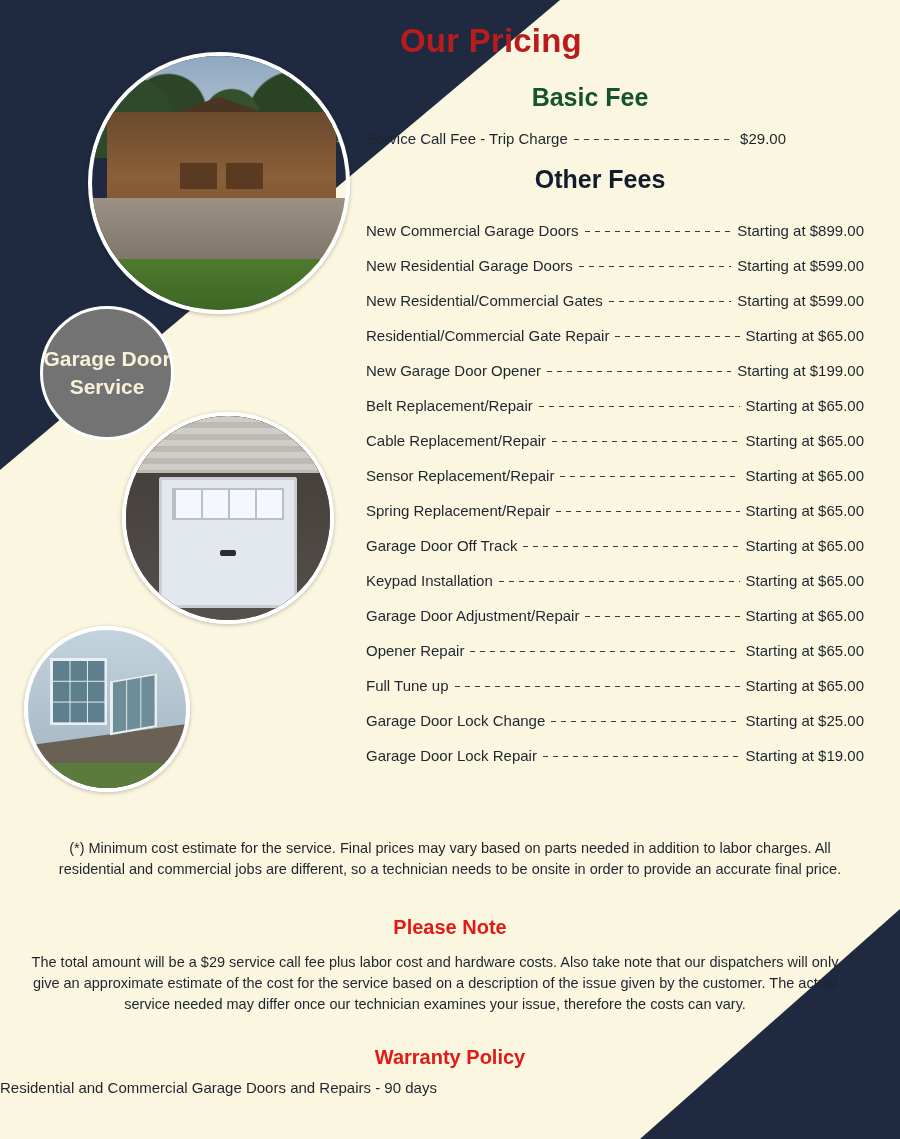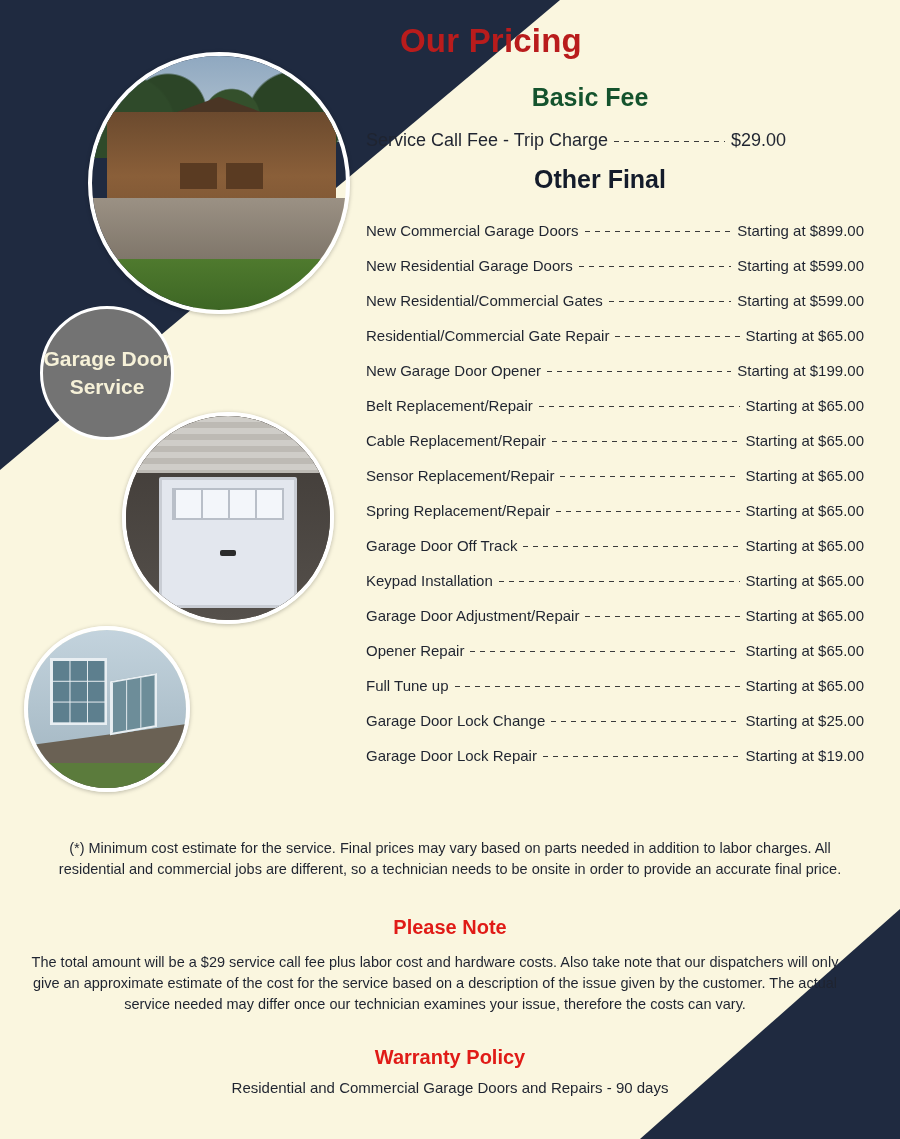--- a/index.html
+++ b/index.html
@@ -119,21 +119,21 @@
     text-align: left;
     font-size: 33px; font-weight: bold; letter-spacing: .2px;
     color: #b91c1c;
   }
   .section-basic-head {
     position: absolute; left: 360px; top: 83px; width: 460px;
     text-align: center; font-size: 25px; font-weight: bold; color: #14532d;
   }
   .basic-row {
     position: absolute; left: 366px; top: 130px; width: 420px;
-    font-size: 18px;
+    font-size: 15px;
     display: flex; align-items: baseline;
   }
   .section-other-head {
     position: absolute; left: 360px; top: 165px; width: 480px;
     text-align: center; font-size: 25px; font-weight: bold; color: #141c2b;
   }
 
   .fee-list {
     position: absolute;
     left: 366px; top: 222px;
@@ -172,21 +172,21 @@
   .please-note-body {
     position: absolute; left: 22px; top: 952px; width: 826px;
     text-align: center; font-size: 14.5px; line-height: 1.45;
   }
   .warranty-head {
     position: absolute; left: 0; right: 0; top: 1046px;
     text-align: center; font-size: 20px; font-weight: bold; color: #e01b17;
   }
   .warranty-body {
     position: absolute; left: 0; right: 0; top: 1079px;
-    text-align: center; font-size: 15px;
+    font-size: 15px;
   }
 </style>
 </head>
 <body>
 
 <div class="bg-wrap">
   <div class="corner-tl"></div>
   <div class="corner-br"></div>
 </div>
 
@@ -233,21 +233,21 @@
   <div class="title">Our Pricing</div>
 
   <div class="section-basic-head">Basic Fee</div>
 
   <div class="basic-row">
     <span class="fee-label">Service Call Fee - Trip Charge</span>
     <span class="dots"></span>
     <span class="fee-price">$29.00</span>
   </div>
 
-  <div class="section-other-head">Other Final</div>
+  <div class="section-other-head">Other Fees</div>
 
   <div class="fee-list">
     <div class="fee-row">
       <span class="fee-label">New Commercial Garage Doors</span>
       <span class="dots"></span>
       <span class="fee-price">Starting at $899.00</span>
     </div>
     <div class="fee-row">
       <span class="fee-label">New Residential Garage Doors</span>
       <span class="dots"></span>

